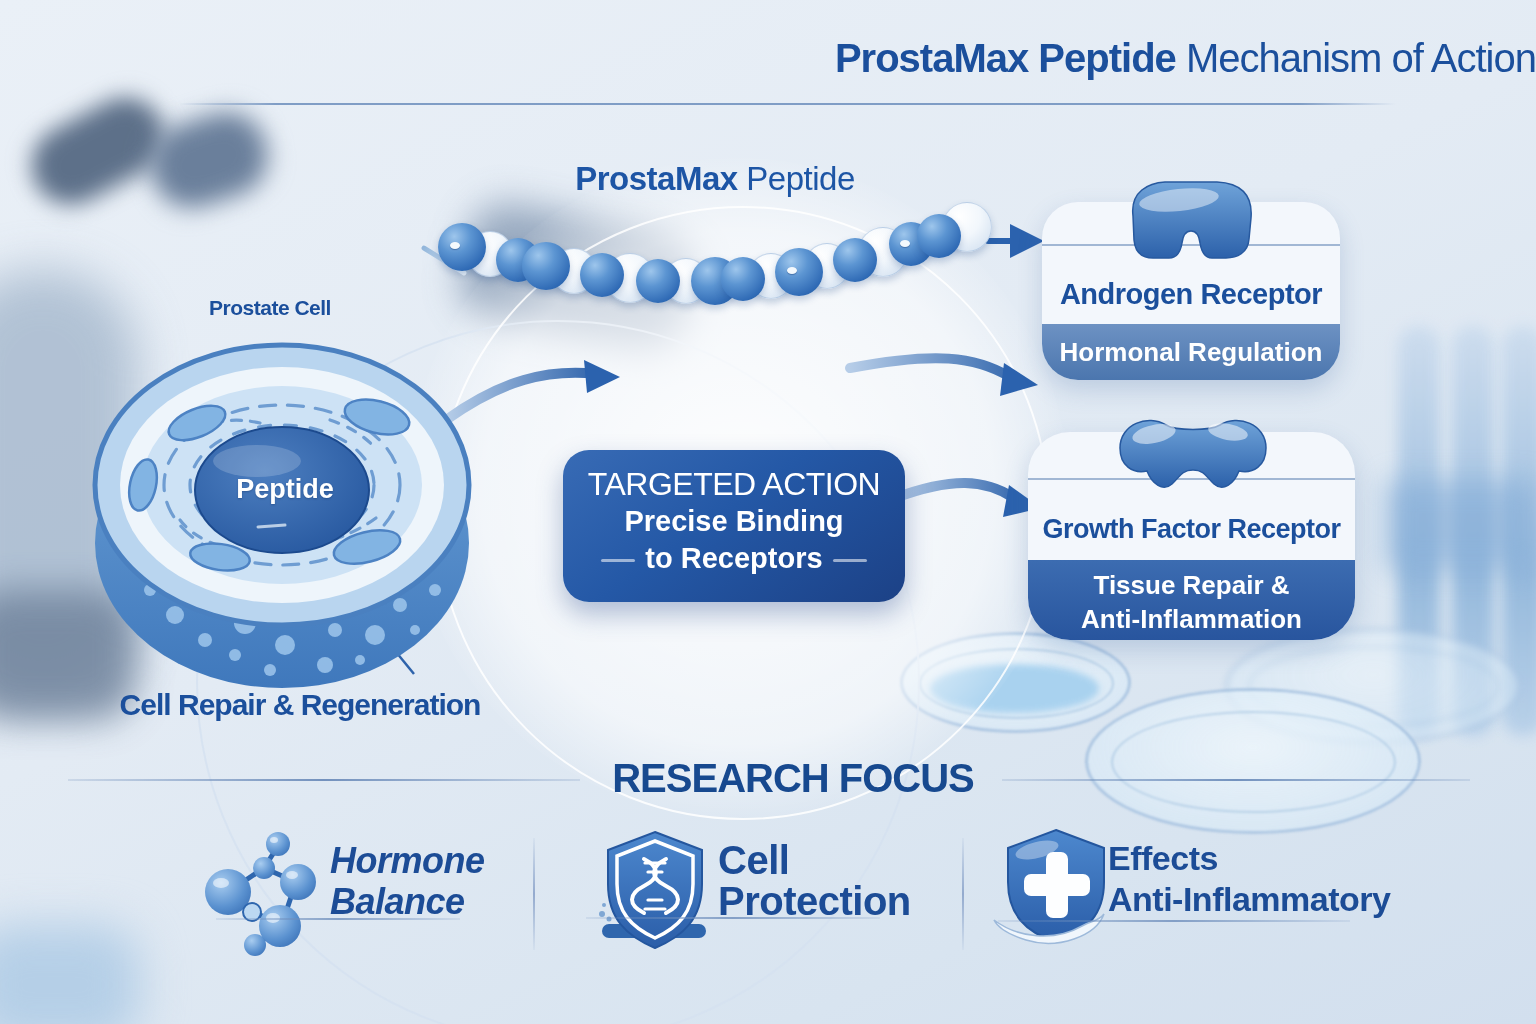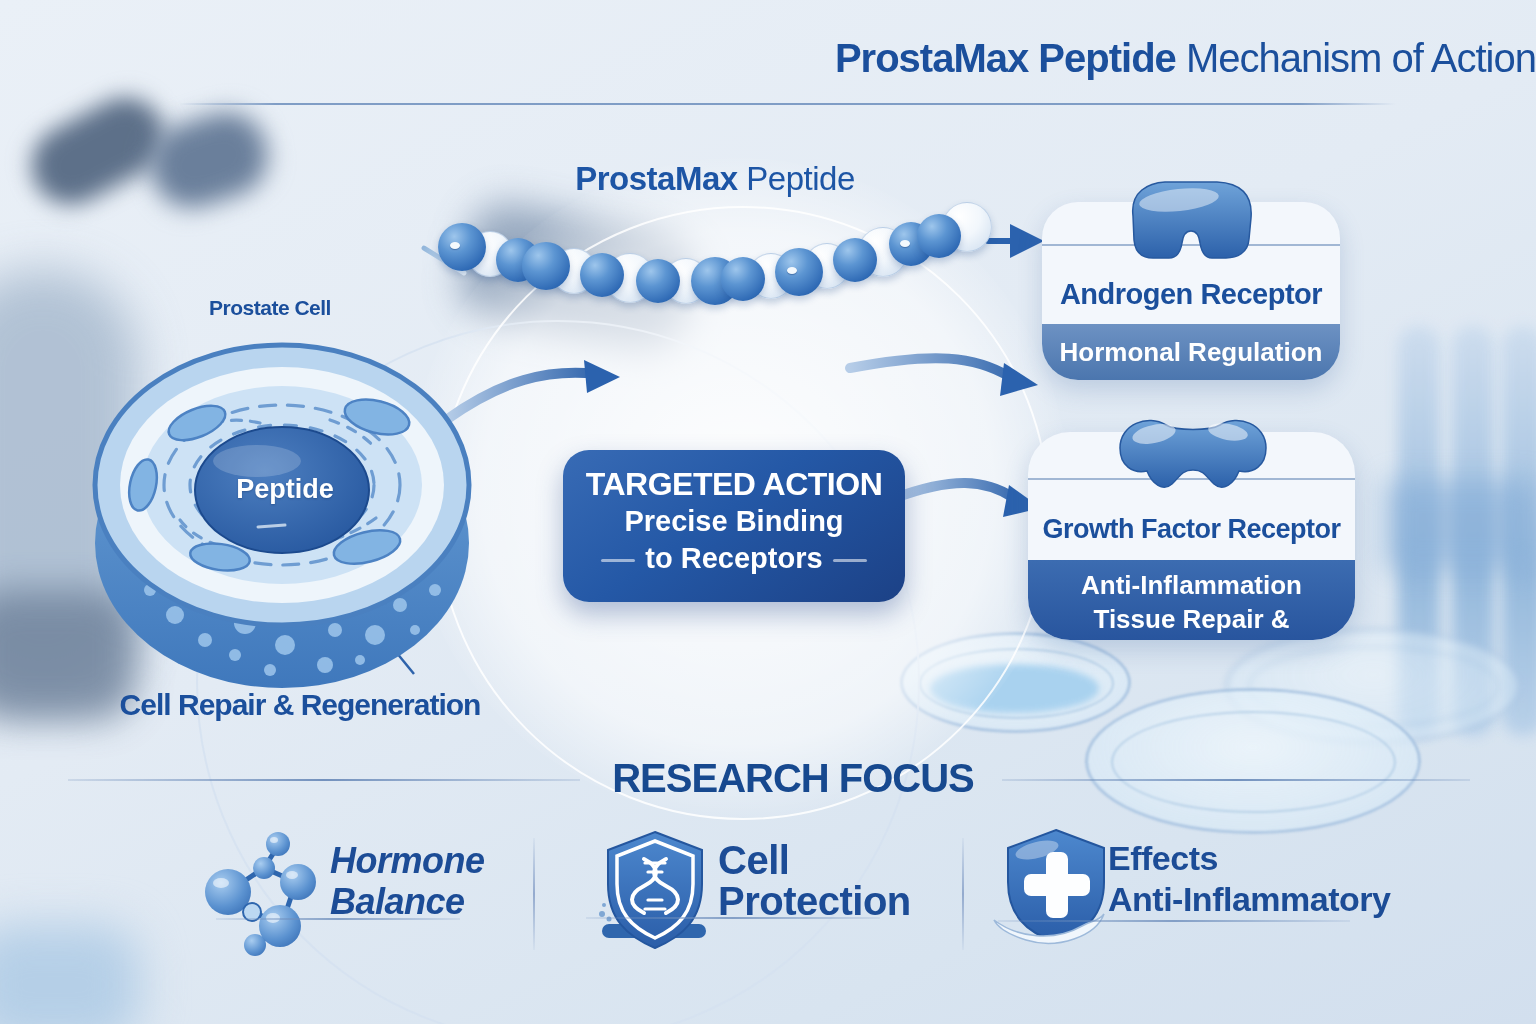--- a/index.html
+++ b/index.html
@@ -67,21 +67,21 @@
   
   .cell-label{left:150px;top:296px;width:240px;text-align:center;color:#1b4f9c;font-weight:bold;font-size:21px;letter-spacing:-0.5px;z-index:4;}
   .cell-svg{left:85px;top:335px;z-index:3;}
   .nucleus-label{left:195px;top:474px;width:180px;text-align:center;color:#ffffff;font-size:27px;font-weight:bold;z-index:4;text-shadow:0 1px 2px rgba(20,50,100,.4);}
   .cell-caption{left:100px;top:688px;width:400px;text-align:center;color:#1b4f9c;font-weight:bold;font-size:30px;letter-spacing:-1px;z-index:4;}
   
   .molecule-label{left:590px;top:352px;width:260px;text-align:center;color:#1d55a5;font-size:29px;letter-spacing:-0.5px;z-index:4;}
   .action-box{left:563px;top:450px;width:342px;height:152px;border-radius:26px;z-index:4;
      background:linear-gradient(145deg,#386bb5 0%,#2458a6 45%,#1c4186 100%);
      box-shadow:0 12px 26px rgba(40,75,140,.35);color:#fff;text-align:center;}
-  .action-title{margin-top:16px;font-size:32px;font-weight:bold;letter-spacing:-0.5px;}
+  .action-title{margin-top:16px;font-size:32px;font-weight:normal;letter-spacing:-0.5px;}
   .action-line{font-size:29px;font-weight:bold;line-height:37px;}
   .action-dash{display:inline-block;width:34px;height:3px;background:rgba(255,255,255,.55);border-radius:2px;vertical-align:middle;margin:0 10px;}
   
   .rf-heading{left:593px;top:756px;width:400px;text-align:center;color:#17498f;font-weight:bold;font-size:40px;letter-spacing:-1px;z-index:4;}
   .rf-line{height:2px;background:linear-gradient(to right,rgba(110,140,185,.2),rgba(96,130,180,.85),rgba(110,140,185,.2));z-index:4;}
   .rf-line-left{left:68px;top:779px;width:512px;}
   .rf-line-right{left:1002px;top:779px;width:468px;}
   .rf-item-label{position:absolute;color:#1c4c96;font-weight:bold;line-height:41px;letter-spacing:-0.5px;z-index:4;}
   .rf-label-1{left:330px;top:840px;font-size:36px;font-style:italic;}
   .rf-label-2{left:718px;top:840px;font-size:40px;}
@@ -200,22 +200,22 @@
       </linearGradient>
     </defs>
     <path d="M30,40 C27,15 46,7 62,6 L114,6 C137,7 150,18 148,42 L146,63 C145,77 134,82 123,82 L109,82 C100,82 98,73 97,67 C96,59 93,55 88,55 C83,55 80,59 79,67 C78,73 75,82 66,82 L50,82 C38,82 32,76 31,64 Z" fill="url(#gb1)" stroke="#27599f" stroke-width="1.5"></path>
     <ellipse cx="76" cy="24" rx="40" ry="11" fill="#ffffff" opacity="0.45" transform="rotate(-6 76 24)"></ellipse>
   </svg>
 
   <div class="card card-growth">
     <div class="card-topline"></div>
     <div class="card-title">Growth Factor Receptor</div>
     <div class="card-footer">
+      <div>Tissue Repair &amp;</div>
       <div>Anti-Inflammation</div>
-      <div>Tissue Repair &amp;</div>
     </div>
   </div>
   <svg class="glyph glyph-growth" viewBox="0 0 174 102">
     <path d="M14,40 C14,16 42,6 60,17 C70,23 104,23 114,17 C132,6 160,16 160,40 C160,58 147,66 133,63 C128,76 117,84 108,76 C101,70 99,62 87,62 C75,62 73,70 66,76 C57,84 46,76 41,63 C27,66 14,58 14,40 Z" fill="url(#gb1)" stroke="#27599f" stroke-width="1.5"></path>
     <ellipse cx="48" cy="26" rx="22" ry="9" fill="#ffffff" opacity="0.5" transform="rotate(-12 48 26)"></ellipse>
     <ellipse cx="122" cy="24" rx="20" ry="8" fill="#ffffff" opacity="0.5" transform="rotate(10 122 24)"></ellipse>
   </svg>
 
   <div class="abs cell-label">Prostate Cell</div>
   <svg class="abs cell-svg" width="395" height="355" viewBox="0 0 395 355">

